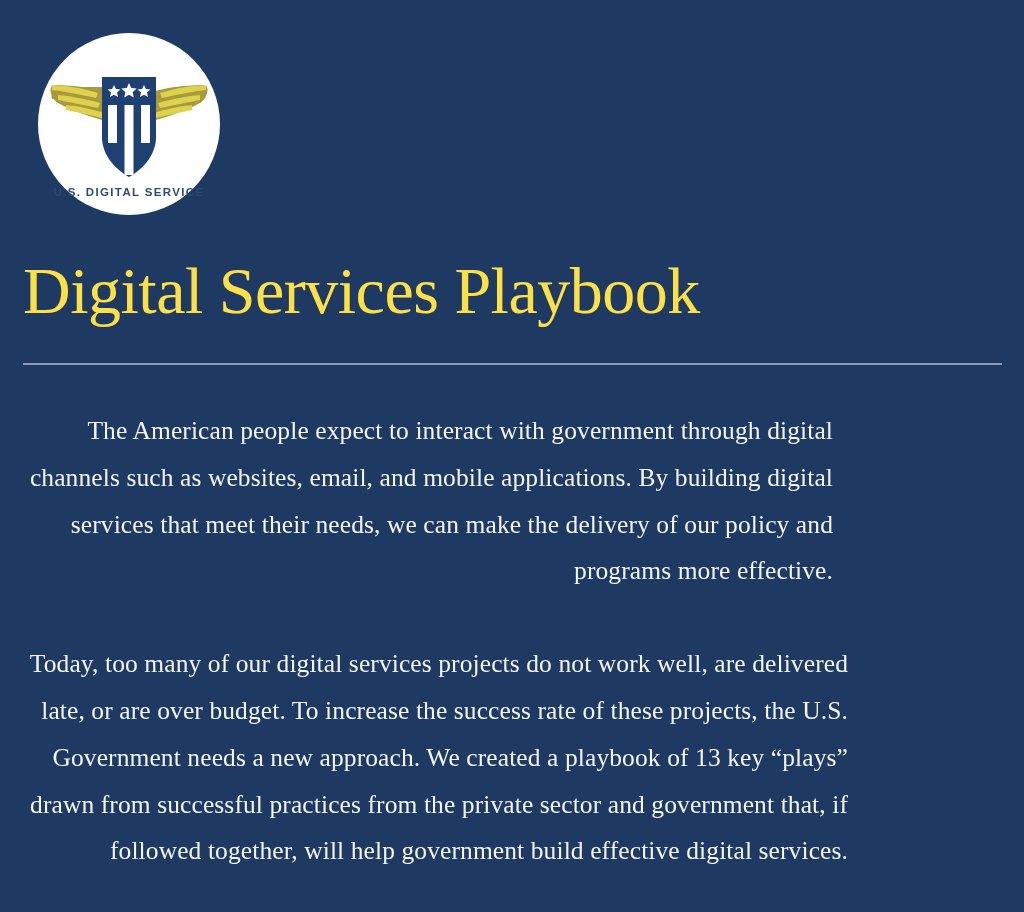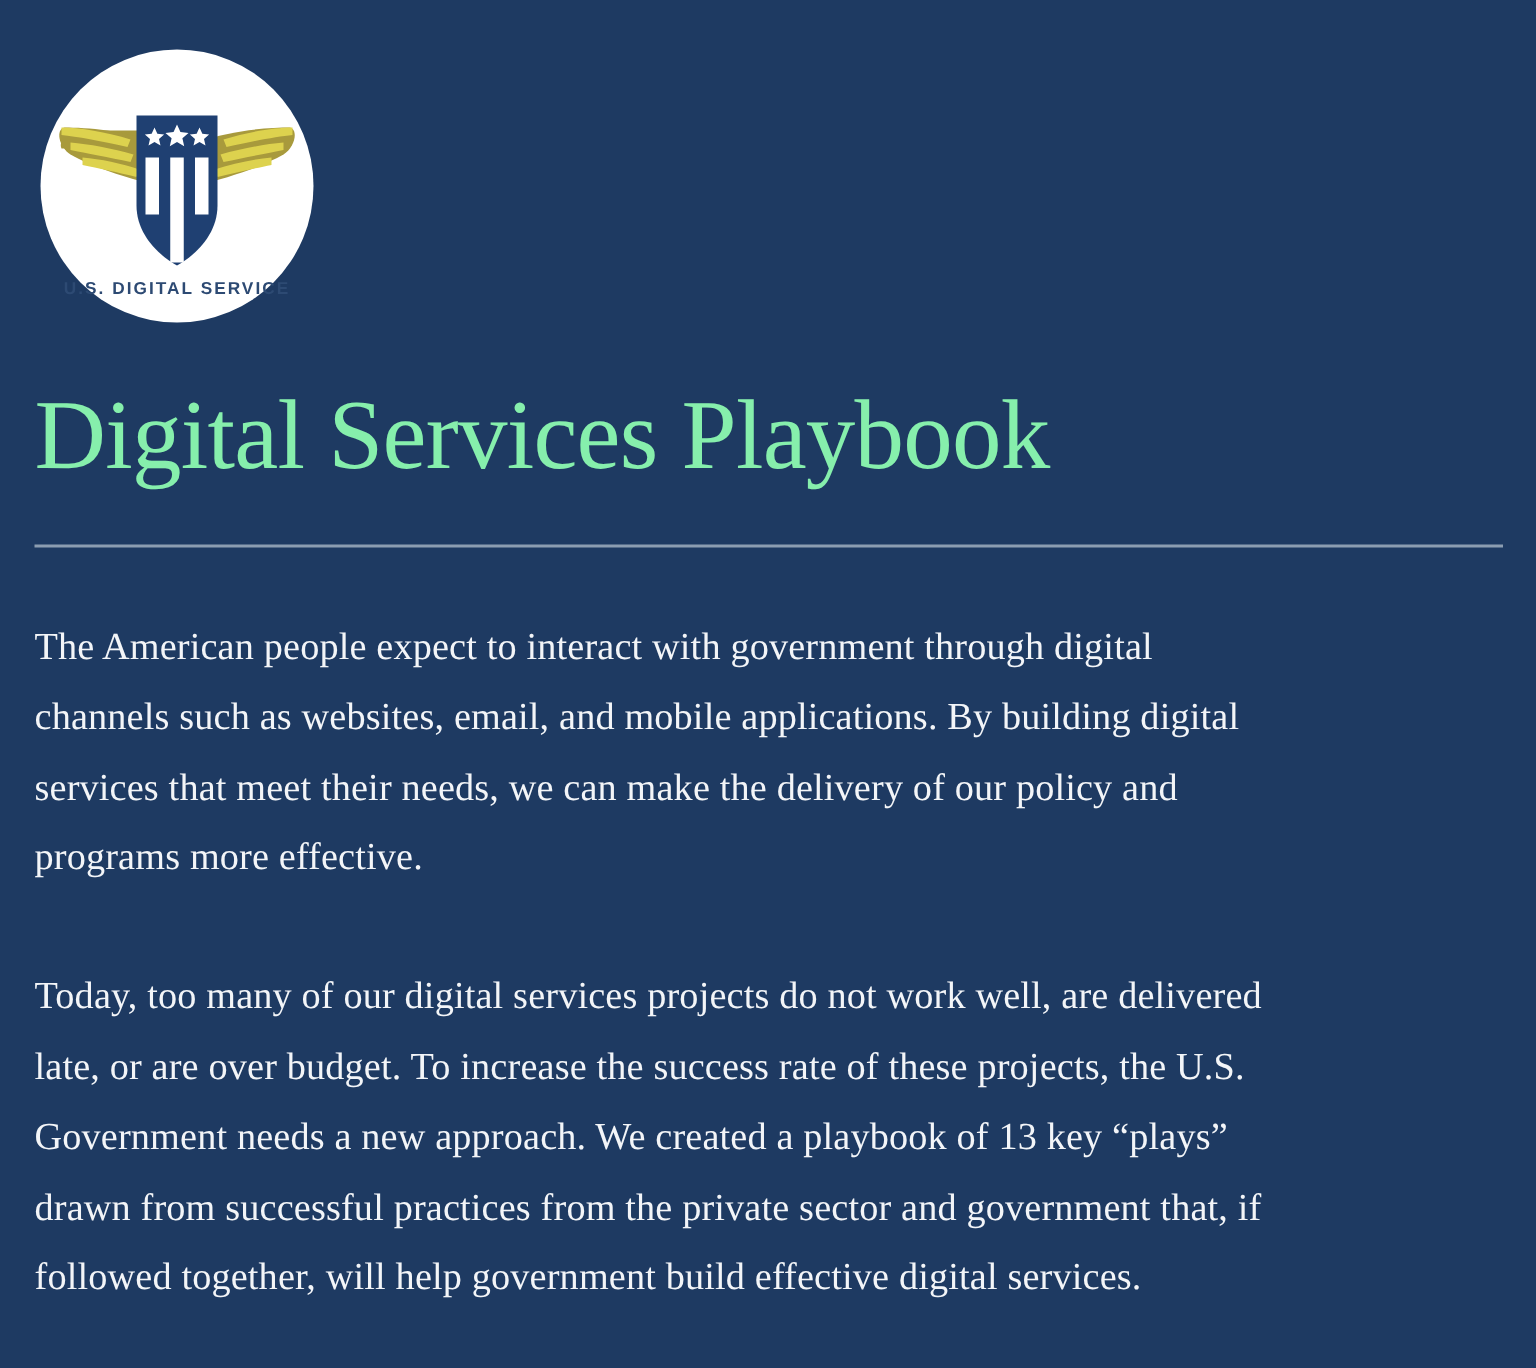--- a/index.html
+++ b/index.html
@@ -20,21 +20,21 @@
     position: relative;
     width: 1024px;
     height: 912px;
     box-sizing: border-box;
     padding: 0 23px;
   }
 
   
   .logo-wrap {
     position: absolute;
-    left: 27px;
+    left: 38px;
     top: 33px;
     width: 182px;
     height: 182px;
   }
   .logo-circle {
     position: absolute;
     inset: 0;
     background: #ffffff;
     border-radius: 50%;
   }
@@ -50,21 +50,21 @@
   .doc-title {
     position: absolute;
     left: 23px;
     top: 258px;
     margin: 0;
     font-family: "Liberation Serif", serif;
     font-weight: 400;
     font-size: 66px;
     line-height: 1;
     letter-spacing: -0.5px;
-    color: #86efac;
+    color: #fde047;
     white-space: nowrap;
   }
 
   .title-rule {
     position: absolute;
     left: 23px;
     top: 355px;
     width: 979px;
     height: 2px;
     background: #8c9db1;
@@ -78,20 +78,21 @@
     top: 408px;
     width: 810px;
   }
   .body-copy p {
     margin: 0 0 46px 0;
     font-family: "Liberation Serif", serif;
     font-size: 25.5px;
     line-height: 46.8px;
     color: #f3f5f8;
     letter-spacing: 0.1px;
+    text-align: right;
   }
   .body-copy p:last-child {
     margin-bottom: 0;
     font-family: Liberation Serif, serif;
   }
   .para-2 {
     width: 825px;
   }
 </style>
 </head>

